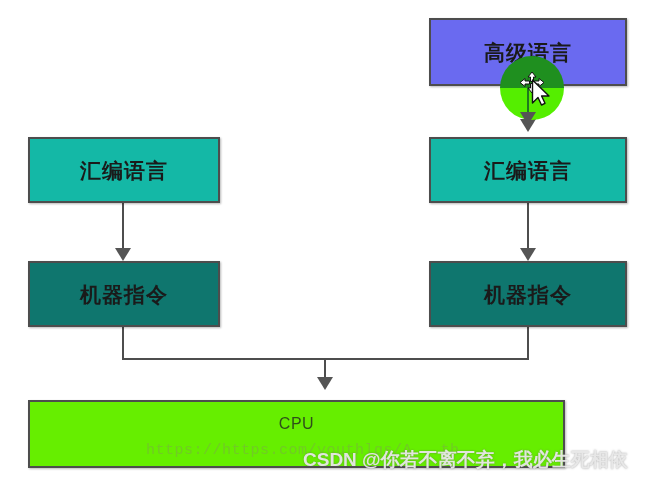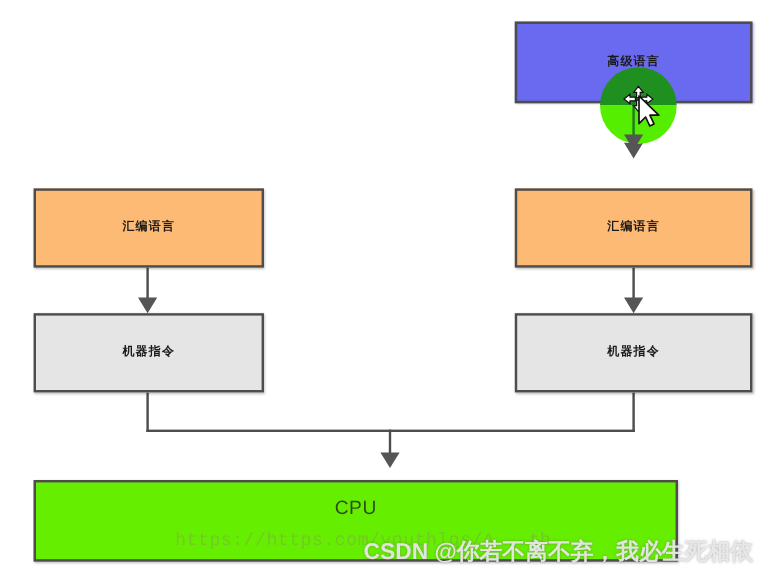--- a/index.html
+++ b/index.html
@@ -19,36 +19,36 @@
   }
 
   
   .node {
     position: absolute;
     box-sizing: border-box;
     border: 2px solid #4d4d4d;
     display: flex;
     align-items: center;
     justify-content: center;
-    font-size: 10px;
+    font-size: 21px;
     font-weight: bold;
     letter-spacing: 1px;
     color: #1a1a1a;
     box-shadow: 1px 1px 2px rgba(0,0,0,0.28);
     z-index: 3;
   }
   .node-label {
     pointer-events: none;
     line-height: 1;
   }
 
   
   .fill-highlevel { background: #6a6af0; }
-  .fill-assembly  { background: #fdba74; margin-top: 20px; }
-  .fill-machine   { background: #e5e5e5; }
+  .fill-assembly  { background: #14b8a6; }
+  .fill-machine   { background: #0f766e; }
   .fill-cpu       { background: #66ee00; color: #2f4f1a; font-weight: normal; letter-spacing: 0.5px; }
 
   
   .vline {
     position: absolute;
     width: 2px;
     background: #4d4d4d;
     z-index: 2;
   }
   .hline {

